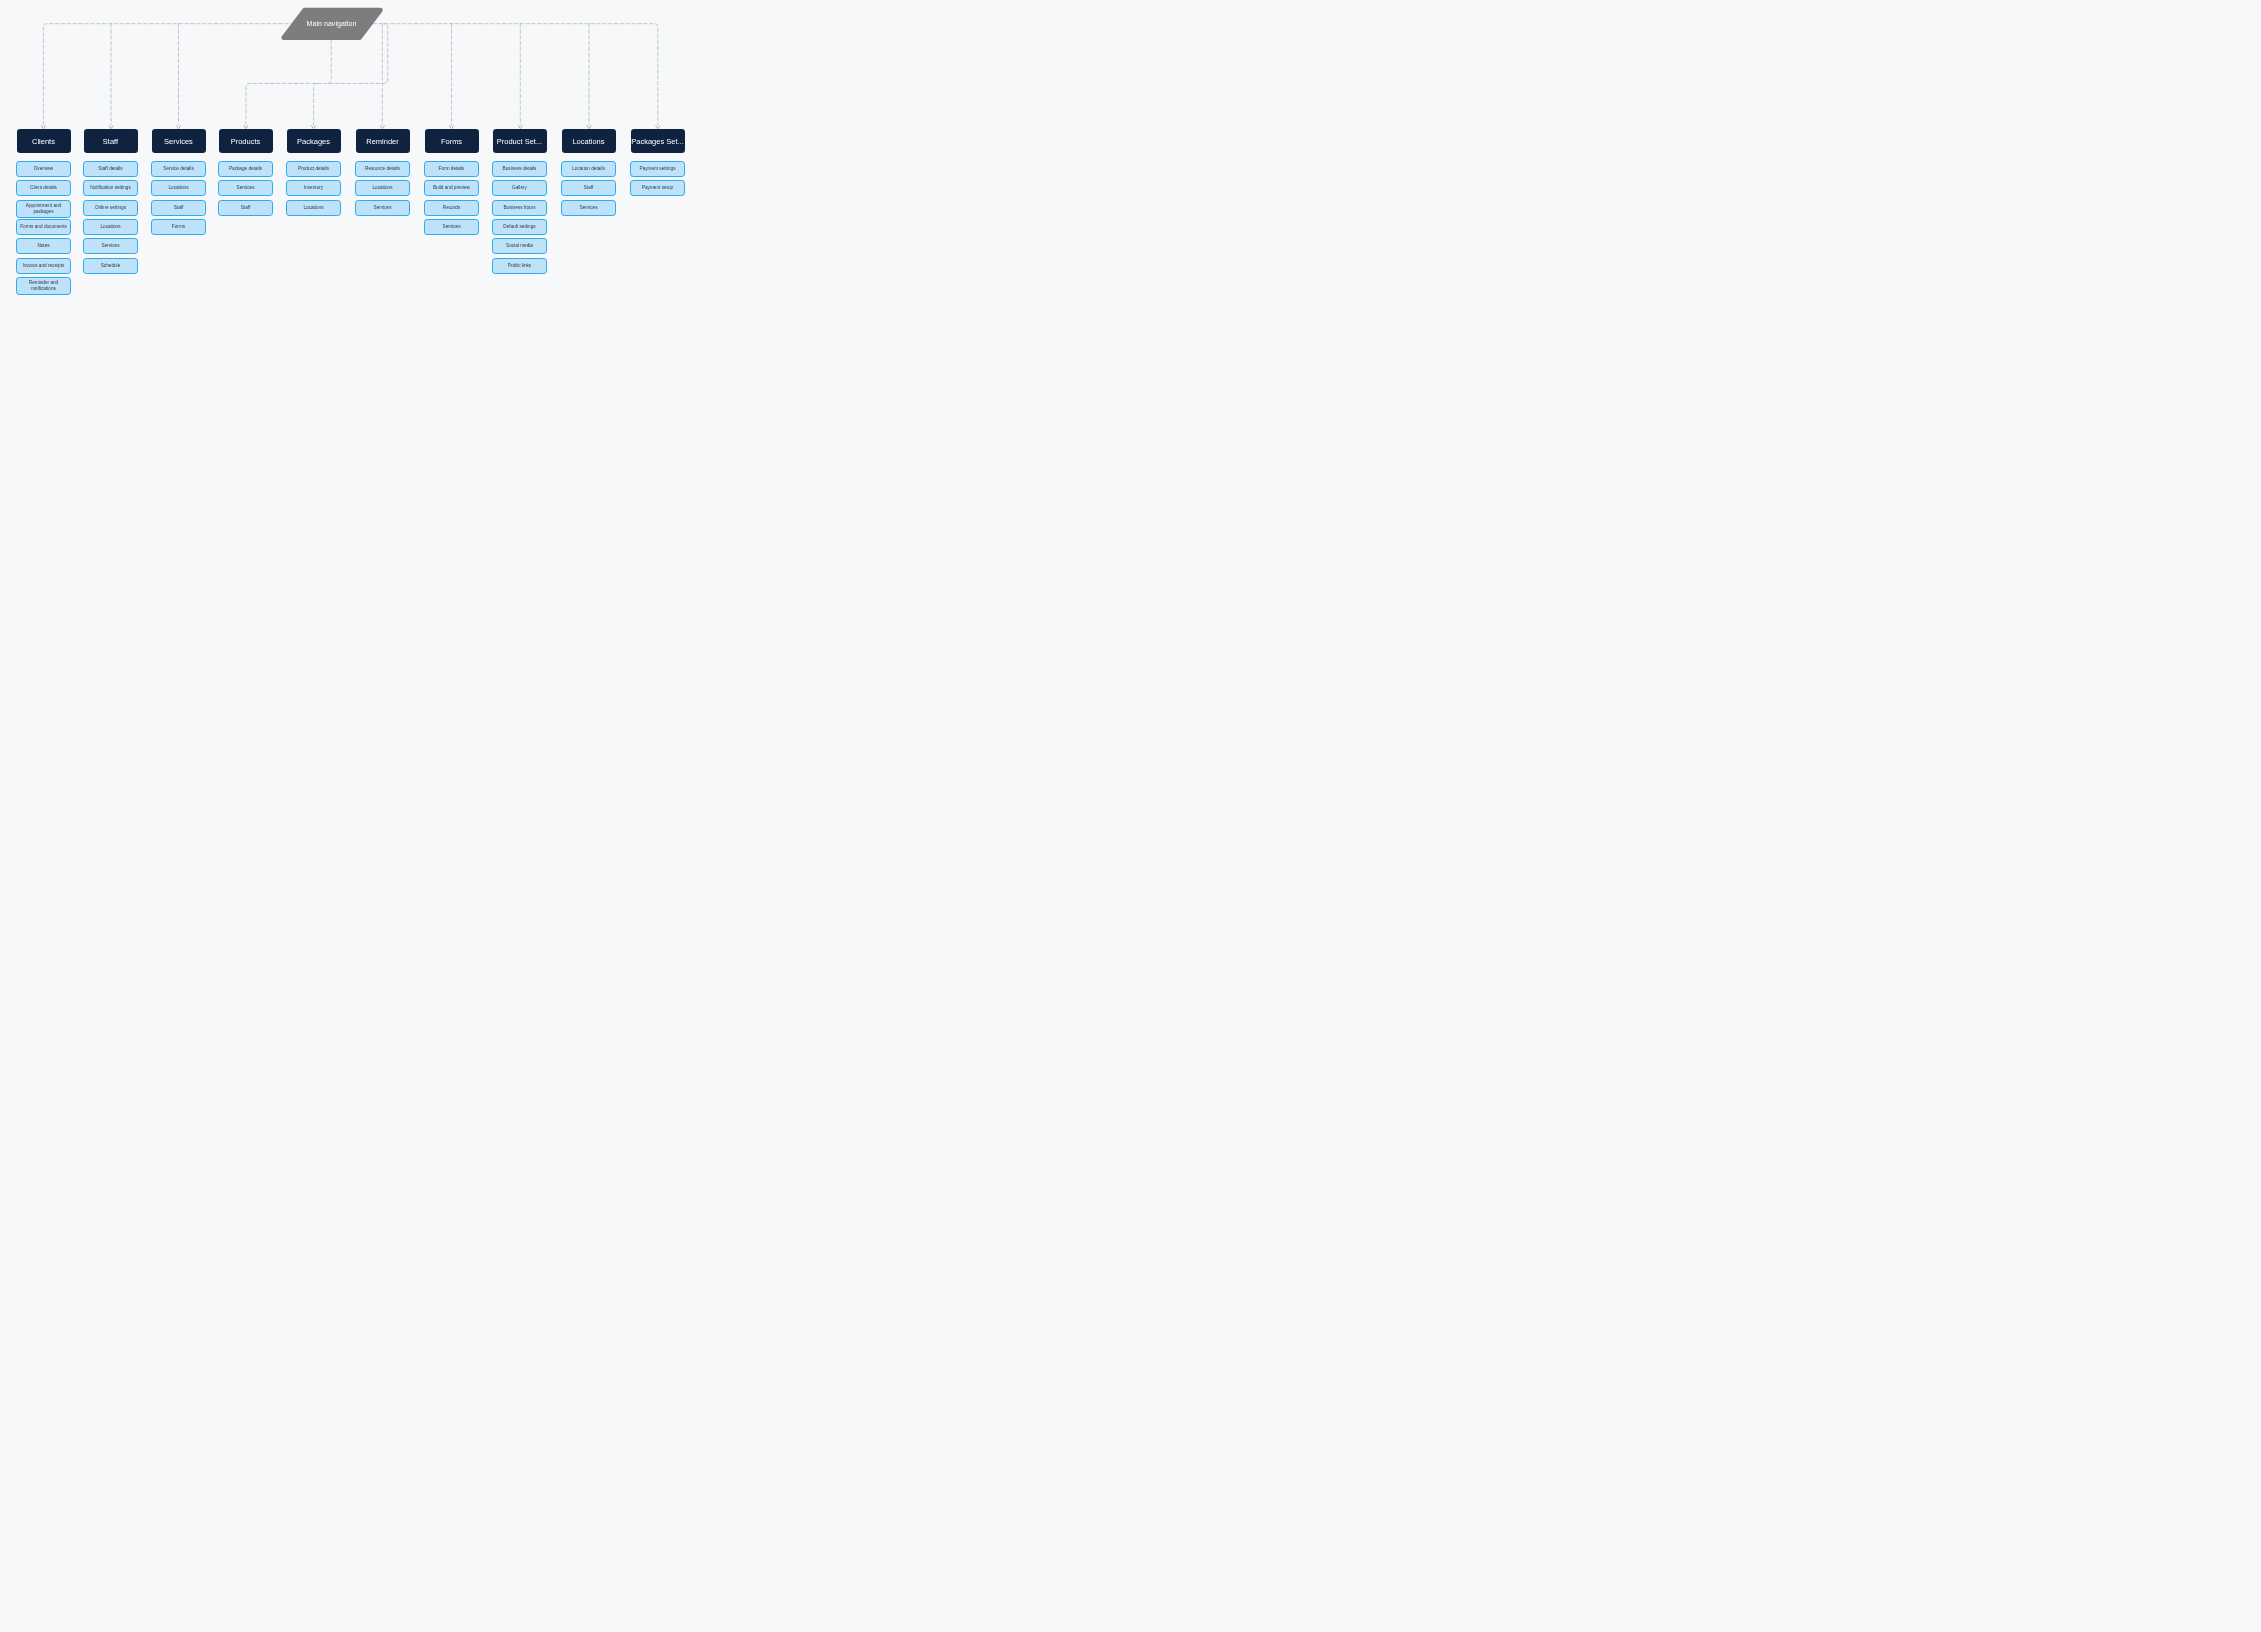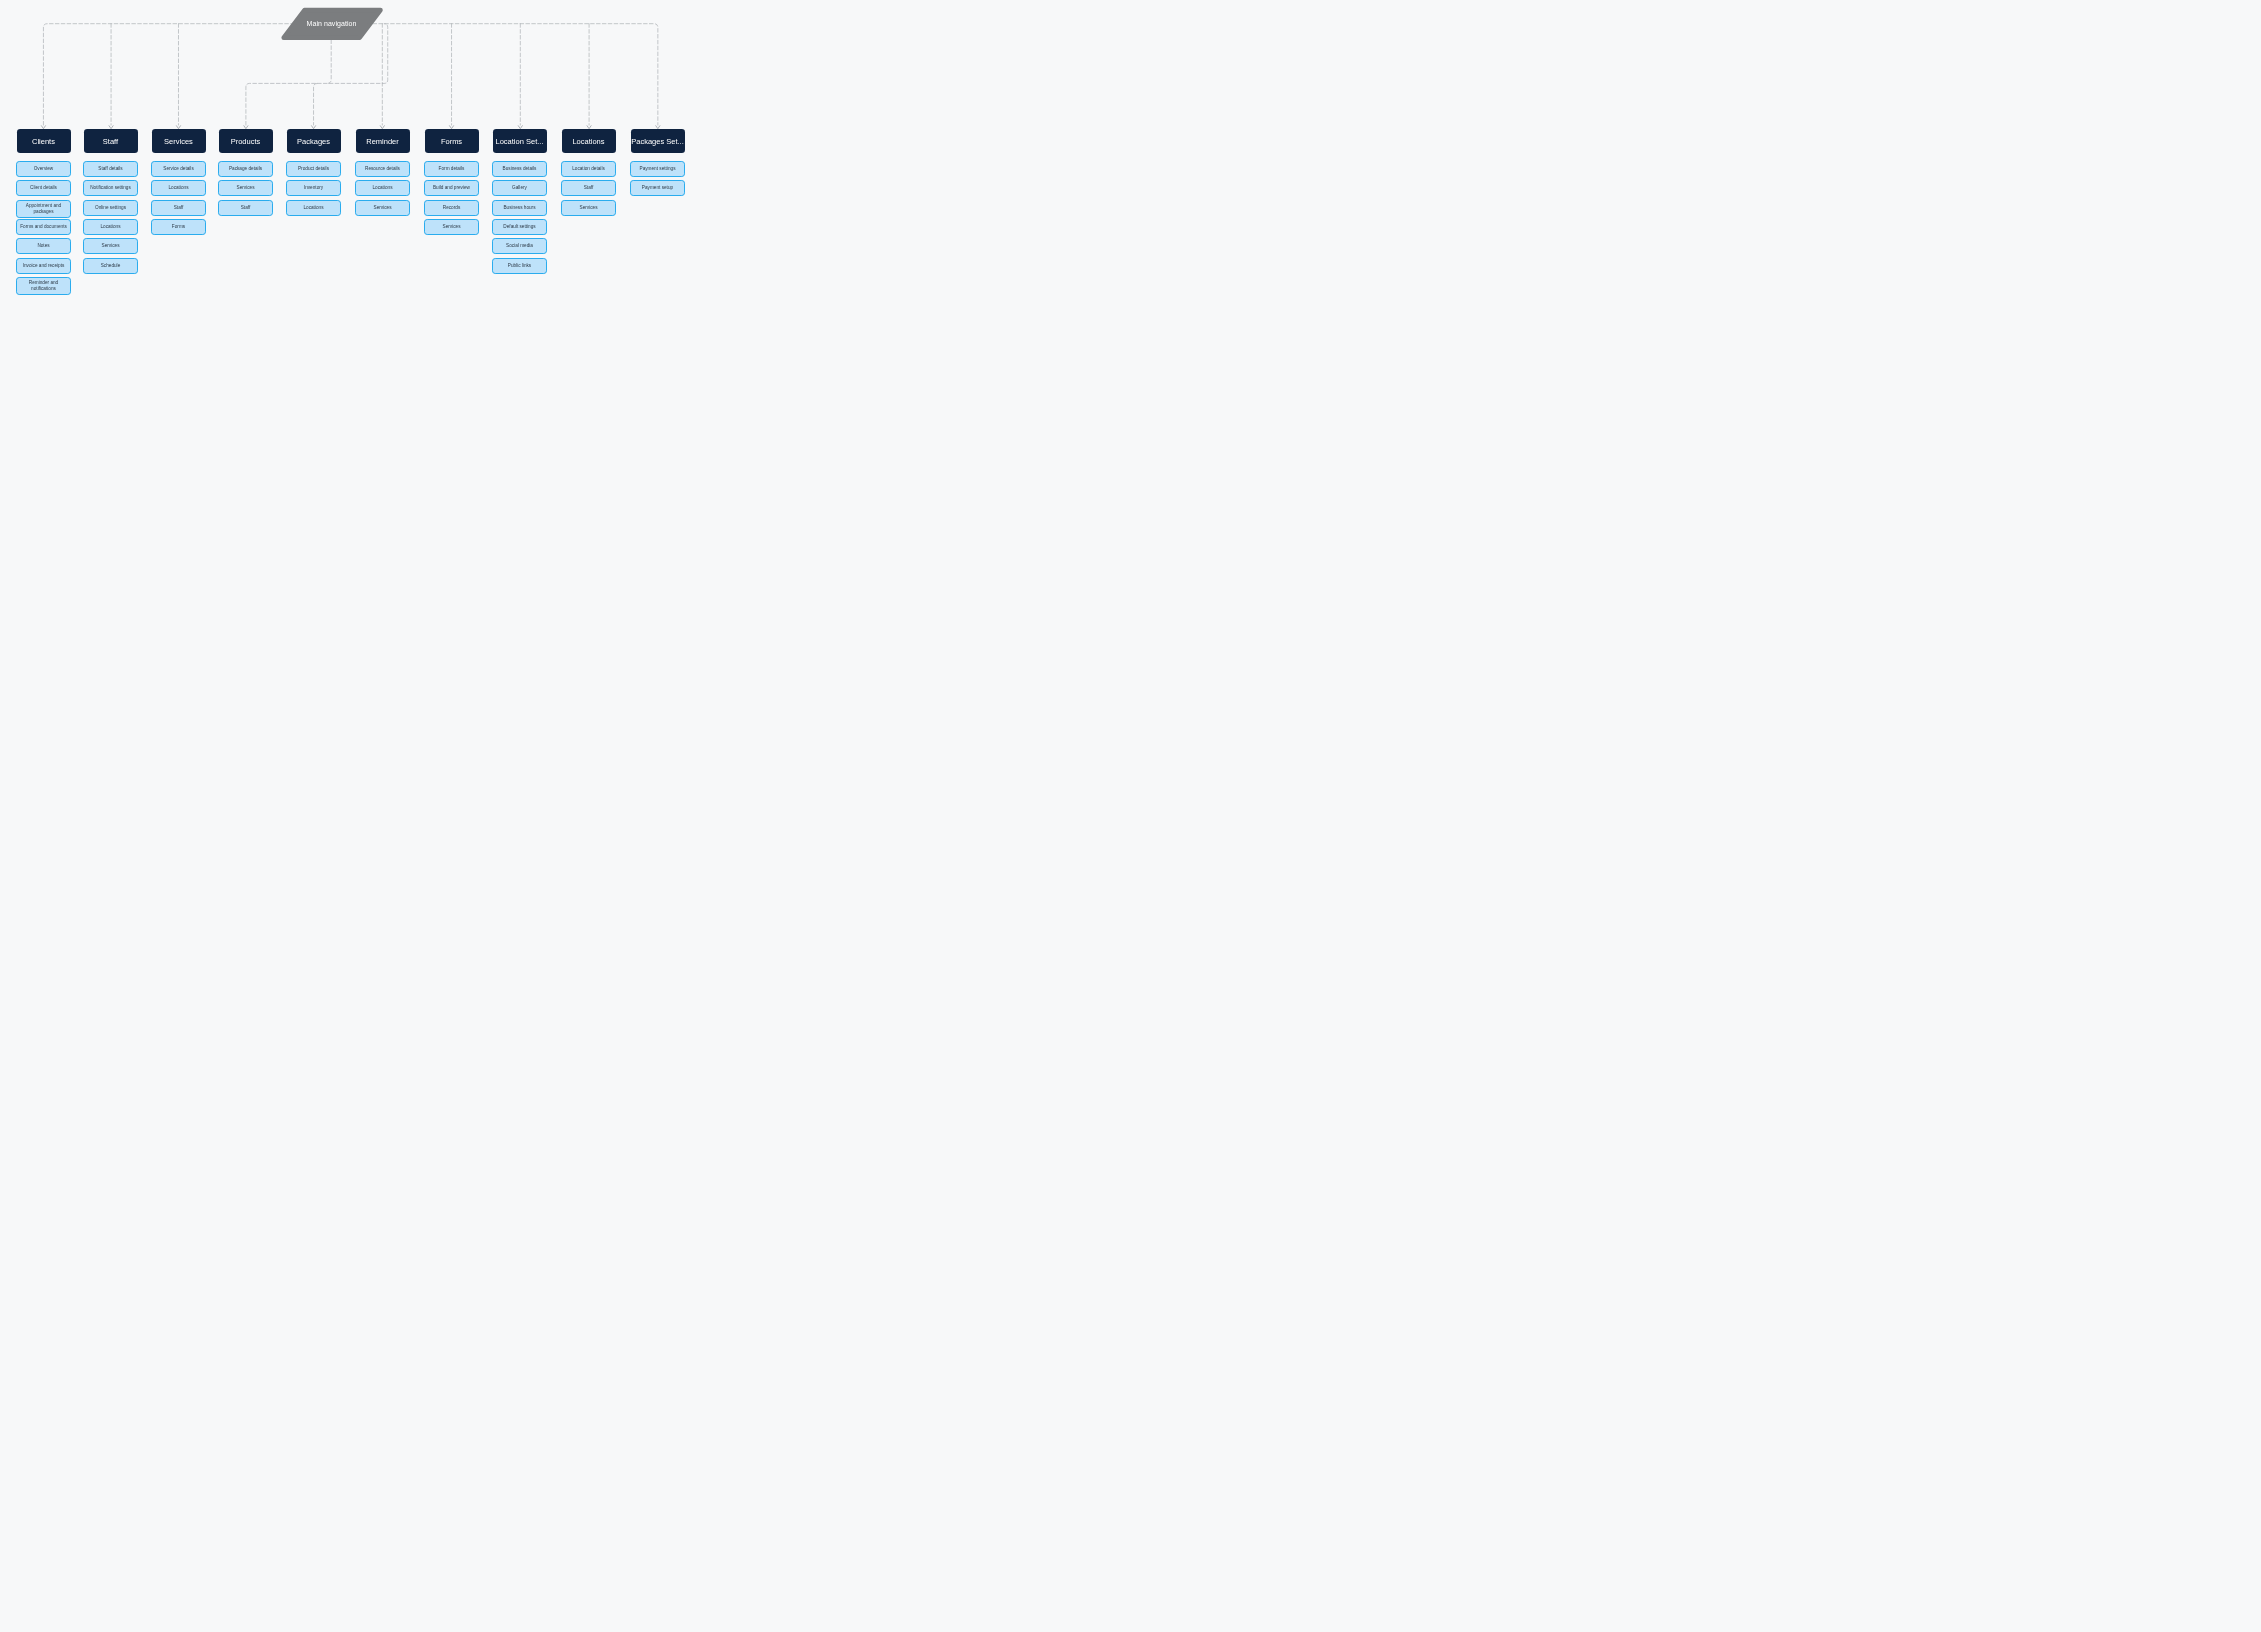--- a/index.html
+++ b/index.html
@@ -186,21 +186,21 @@
         <div class="col-item" style="top: 71px;">Services</div>
       </div>
       <div class="column" style="left: 424px;">
         <div class="col-header">Forms</div>
         <div class="col-item" style="top: 32px;">Form details</div>
         <div class="col-item" style="top: 51px;">Build and preview</div>
         <div class="col-item" style="top: 71px;">Records</div>
         <div class="col-item" style="top: 90px;">Services</div>
       </div>
       <div class="column" style="left: 492px;">
-        <div class="col-header">Location Set...</div>
+        <div class="col-header">Product Set...</div>
         <div class="col-item" style="top: 32px;">Business details</div>
         <div class="col-item" style="top: 51px;">Gallery</div>
         <div class="col-item" style="top: 71px;">Business hours</div>
         <div class="col-item" style="top: 90px;">Default settings</div>
         <div class="col-item" style="top: 109px;">Social media</div>
         <div class="col-item" style="top: 129px;">Public links</div>
       </div>
       <div class="column" style="left: 561px;">
         <div class="col-header">Locations</div>
         <div class="col-item" style="top: 32px;">Location details</div>

